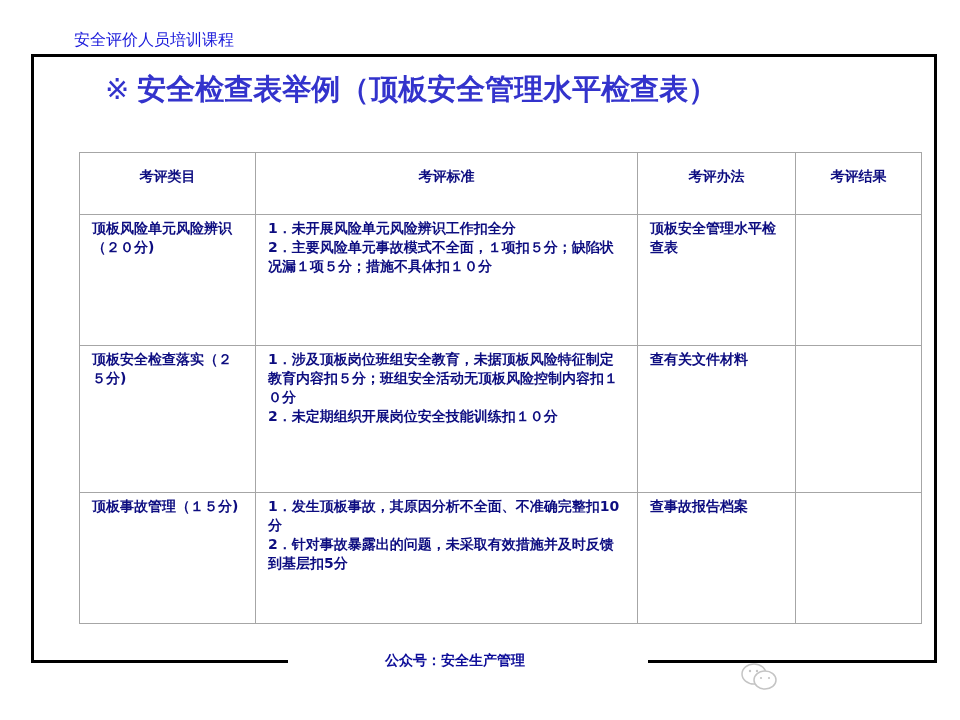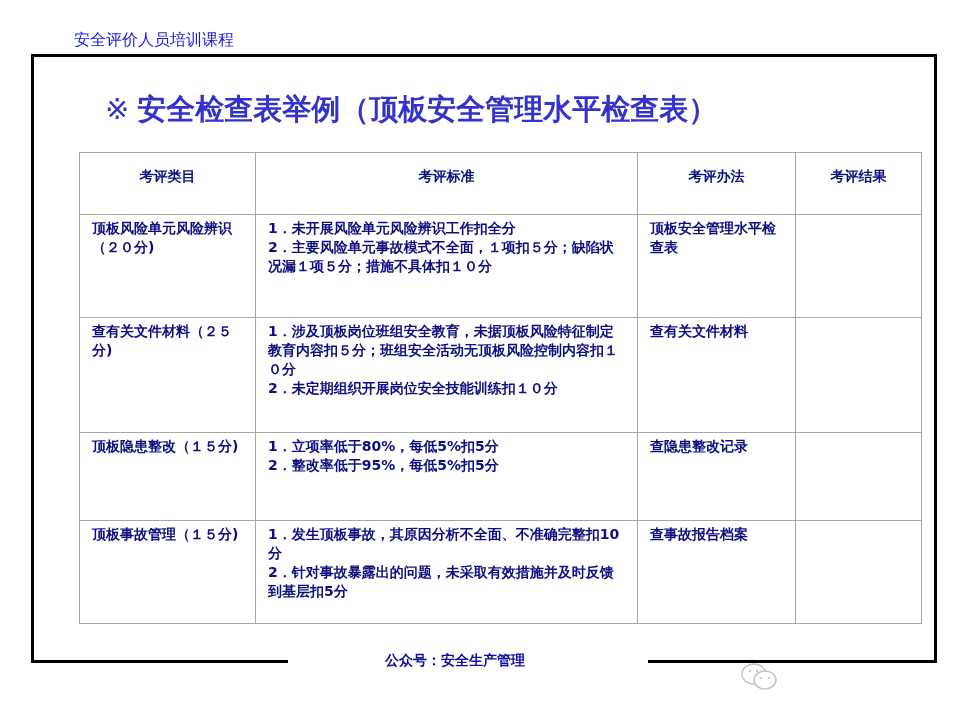--- a/index.html
+++ b/index.html
@@ -11,21 +11,21 @@
     position:absolute; left:74px; top:30px;
     font-size:16px; font-weight:normal; color:#1a1adb; letter-spacing:0px;
   }
   .frame-top { position:absolute; left:31px; top:54px; width:906px; height:3px; background:#000; }
   .frame-left { position:absolute; left:31px; top:54px; width:3px; height:609px; background:#000; }
   .frame-right { position:absolute; left:934px; top:54px; width:3px; height:609px; background:#000; }
   .frame-bottom-l { position:absolute; left:31px; top:660px; width:257px; height:3px; background:#000; }
   .frame-bottom-r { position:absolute; left:648px; top:660px; width:289px; height:3px; background:#000; }
 
   .slide-title {
-    position:absolute; left:105px; top:90px;
+    position:absolute; left:105px; top:70px;
     font-size:29px; font-weight:bold; color:#3333cc; white-space:nowrap;
   }
   .slide-title .mark { font-weight:normal; margin-right:8px; }
 
   table.check {
     position:absolute; left:79px; top:152px; width:842px; height:472px;
     border-collapse:collapse; table-layout:fixed;
     font-size:14px; color:#0d0d80; font-weight:bold;
   }
   table.check td, table.check th {
@@ -87,35 +87,26 @@
     <tr class="r1">
       <td>顶板风险单元风险辨识（２０分)</td>
       <td>
         <span class="crit-line">1．未开展风险单元风险辨识工作扣全分</span>
         <span class="crit-line">2．主要风险单元事故模式不全面，１项扣５分；缺陷状况漏１项５分；措施不具体扣１０分</span>
       </td>
       <td>顶板安全管理水平检查表</td>
       <td></td>
     </tr>
     <tr class="r3">
-      <td>查有关文件材料（２５分)</td>
+      <td>顶板安全检查落实（２５分)</td>
       <td>
         <span class="crit-line">1．涉及顶板岗位班组安全教育，未据顶板风险特征制定教育内容扣５分；班组安全活动无顶板风险控制内容扣１０分</span>
         <span class="crit-line">2．未定期组织开展岗位安全技能训练扣１０分</span>
       </td>
       <td>查有关文件材料</td>
-      <td></td>
-    </tr>
-    <tr class="r4">
-      <td>顶板隐患整改（１５分)</td>
-      <td>
-        <span class="crit-line">1．立项率低于80%，每低5%扣5分</span>
-        <span class="crit-line">2．整改率低于95%，每低5%扣5分</span>
-      </td>
-      <td>查隐患整改记录</td>
       <td></td>
     </tr>
     <tr class="r5">
       <td>顶板事故管理（１５分)</td>
       <td>
         <span class="crit-line">1．发生顶板事故，其原因分析不全面、不准确完整扣10分</span>
         <span class="crit-line">2．针对事故暴露出的问题，未采取有效措施并及时反馈到基层扣5分</span>
       </td>
       <td>查事故报告档案</td>
       <td></td>

